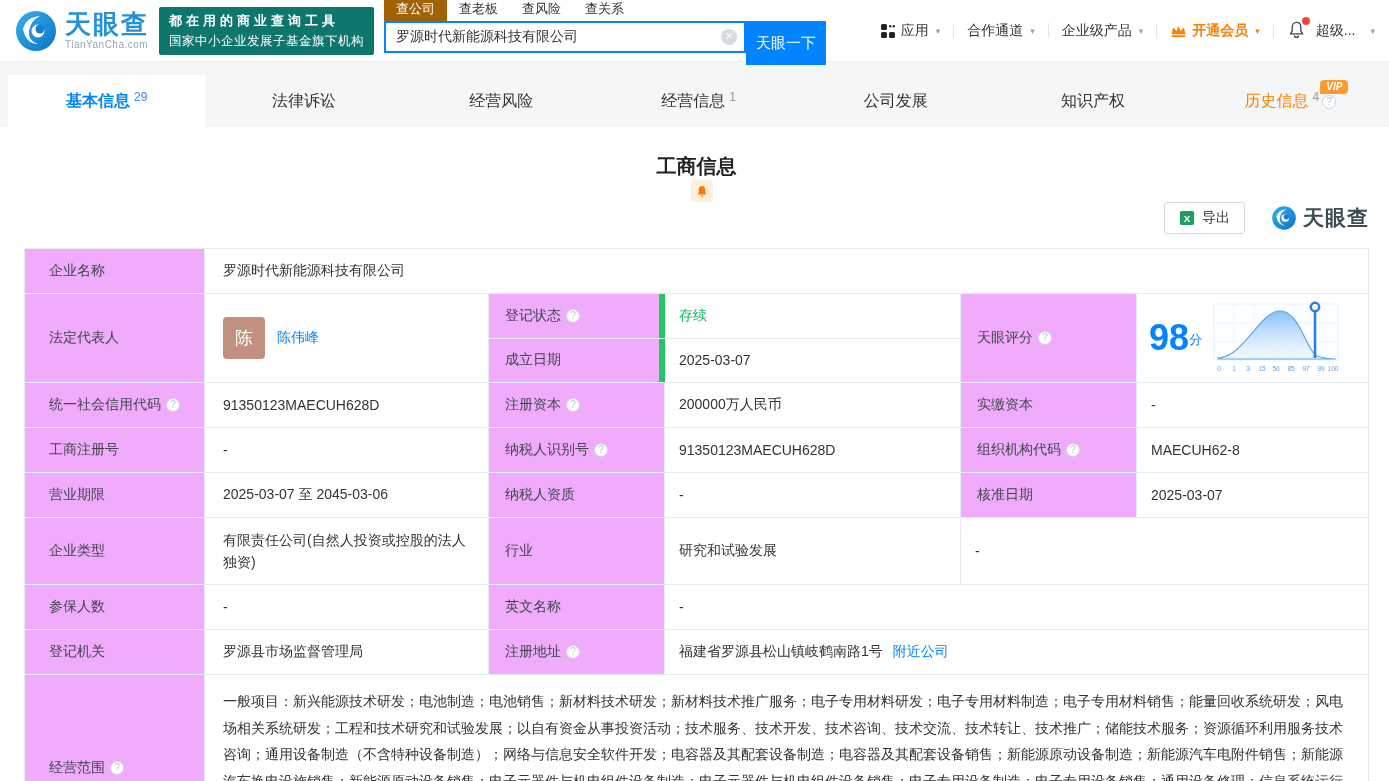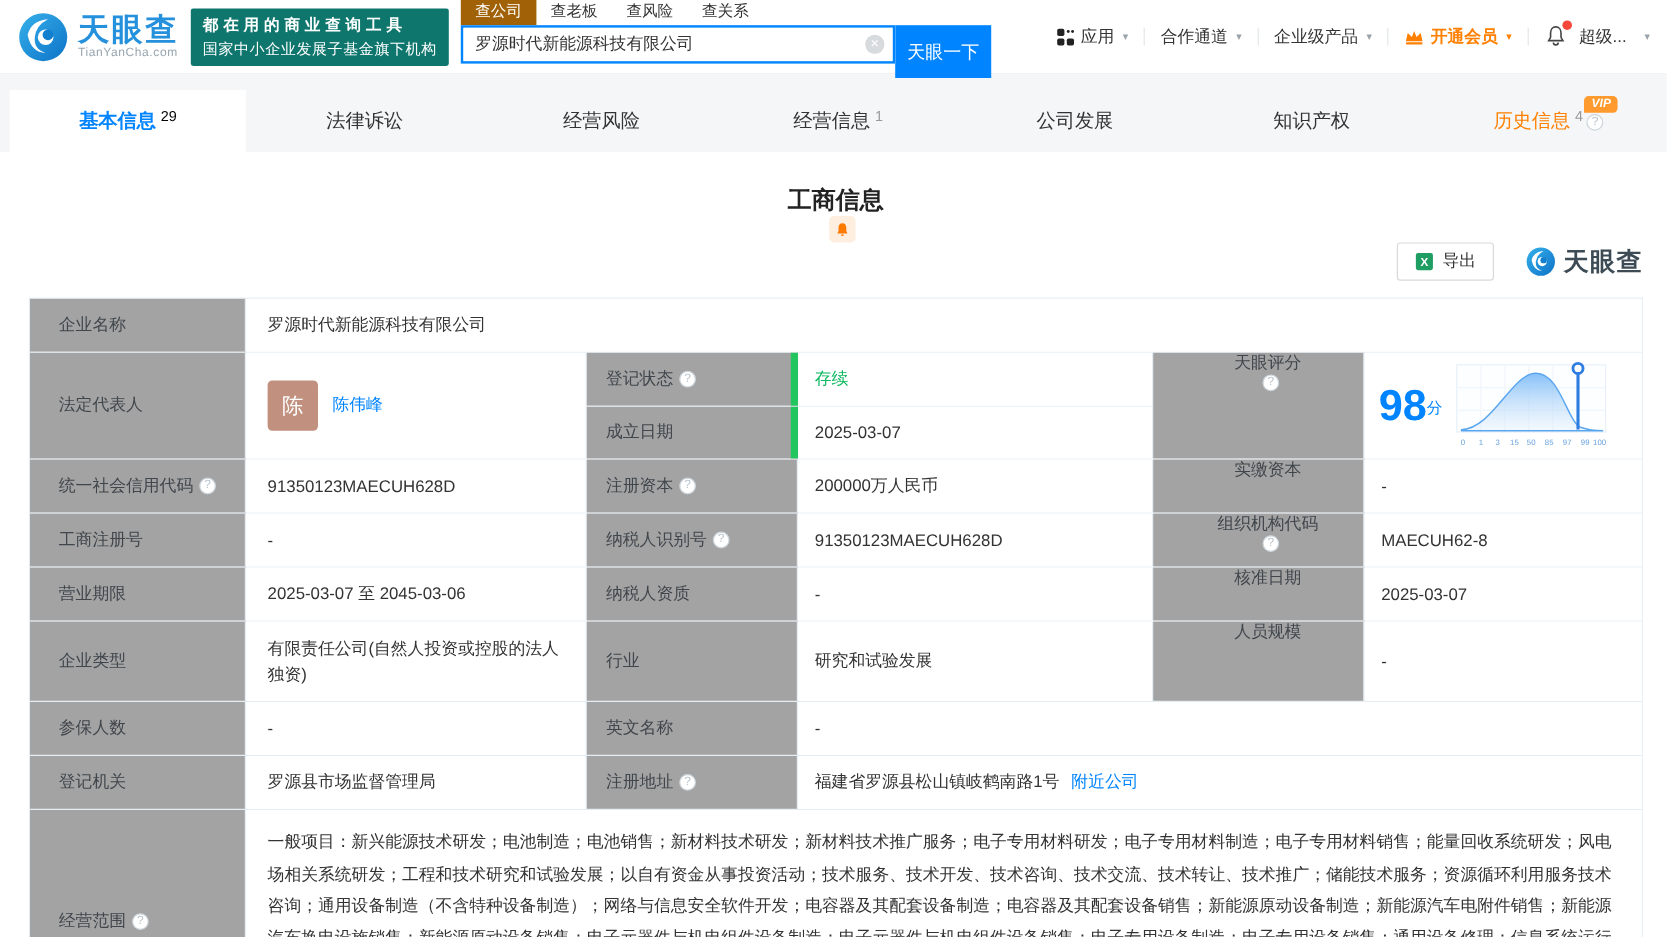--- a/index.html
+++ b/index.html
@@ -30,48 +30,48 @@
   .vip-nav { color: #ff8000; font-weight: bold; }
   .bell-wrap { position: relative; margin-right: 10px; cursor: pointer; }
   .bell-dot { position: absolute; top: -3px; right: -4px; width: 8px; height: 8px; border-radius: 50%; background: #f5483b; }
 
   
   .tabwrap { background: #f5f6f7; padding: 13px 0 0 8px; }
   .tabs { display: flex; height: 52px; }
   .tab { flex: 1; display: flex; align-items: center; justify-content: center; font-size: 16px; color: #333; cursor: pointer; position: relative; }
   .tab .cnt { font-size: 12px; color: #999; margin-left: 4px; margin-top: -8px; }
   .tab.active { background: #fff; color: #0084ff; font-weight: bold; }
-  .tab.active .cnt { color: #000000; font-weight: normal; }
+  .tab.active .cnt { color: #3b82f6; font-weight: normal; }
   .tab.history { color: #ff8000; }
   .vip-badge { position: absolute; top: 5px; left: 50%; margin-left: 30px; background: #ff9a2e; color: #fff; font-size: 10px; font-style: italic; font-weight: bold; padding: 1px 6px 2px; border-radius: 4px 4px 4px 0; }
   .qmark { display: inline-block; width: 14px; height: 14px; border-radius: 50%; border: 1px solid #ccd5db; color: #b9c3ca; font-size: 10px; line-height: 12px; text-align: center; margin-left: 5px; flex: none; background:#fff; }
   .tab .qmark { margin-left: 3px; margin-top: 2px; }
 
   
   .content { background: #fff; padding: 26px 20px 0 24px; }
   .sec-head { display: flex; align-items: center; margin-bottom: 14px; flex-direction: column; }
   .sec-title { font-size: 20px; font-weight: bold; color: #222; }
   .sec-bell { width: 22px; height: 22px; background: #fdeee0; border-radius: 4px; margin-left: 10px; display: flex; align-items: center; justify-content: center; cursor: pointer; }
   .sec-right { margin-left: auto; display: flex; align-items: center; }
   .export-btn { display: flex; align-items: center; gap: 7px; border: 1px solid #d9d9d9; border-radius: 3px; background: #fff; padding: 6px 14px; font-size: 14px; color: #333; cursor: pointer; font-family: inherit; }
   .brand { display: flex; align-items: center; gap: 6px; margin-left: 26px; }
   .brand-txt { font-size: 21px; font-weight: bold; color: #3d4b55; letter-spacing: 1px; }
 
   
   .tbl { border: 1px solid #e4edf4; border-bottom: none; }
   .trow { display: flex; border-bottom: 1px solid #e4edf4; }
   .cell { display: flex; align-items: center; font-size: 14px; border-right: 1px solid #e4edf4; min-height: 44px; }
   .cell:last-child { border-right: none; }
-  .lbl { background: #a3a3a3; color: #40464c; }
+  .lbl { background: #f0abfc; color: #40464c; }
   .val { background: #fff; color: #333; }
   .c1 { width: 180px; padding-left: 24px; }
   .c2 { width: 284px; padding-left: 18px; padding-right: 12px; }
   .c3 { width: 176px; padding-left: 16px; }
   .c4 { width: 296px; padding-left: 14px; }
-  .c5 { width: 176px; padding-left: 16px; flex-direction: column; }
+  .c5 { width: 176px; padding-left: 16px; }
   .c6 { flex: 1; padding-left: 14px; }
   .span-rest { flex: 1; padding-left: 18px; }
   .h88 { min-height: 88px; }
   .h66 { min-height: 66px; }
   .mid { width: 472px; display: flex; flex-direction: column; border-right: 1px solid #e4edf4; }
   .mid-row { flex: 1; display: flex; }
   .mid-row:first-child { border-bottom: 1px solid #e4edf4; }
   .mid .cell { border-right: 6px solid #22c55e; min-height: 43px; }
   .mid .mval { flex: 1; border-right: none; }
   .green { color: #0bb95f; }
@@ -343,21 +343,20 @@
       <div class="cell val c4">-</div>
       <div class="cell lbl c5">核准日期</div>
       <div class="cell val c6">2025-03-07</div>
     </div>
 
     <div class="trow">
       <div class="cell lbl c1 h66">企业类型</div>
       <div class="cell val c2 h66 wrapv">有限责任公司(自然人投资或控股的法人独资)</div>
       <div class="cell lbl c3 h66">行业</div>
       <div class="cell val c4 h66">研究和试验发展</div>
-      <div class="cell lbl c5 h66">人员规模</div>
       <div class="cell val c6 h66">-</div>
     </div>
 
     <div class="trow">
       <div class="cell lbl c1">参保人数</div>
       <div class="cell val c2">-</div>
       <div class="cell lbl c3">英文名称</div>
       <div class="cell val span-rest" style="padding-left:14px">-</div>
     </div>
 

